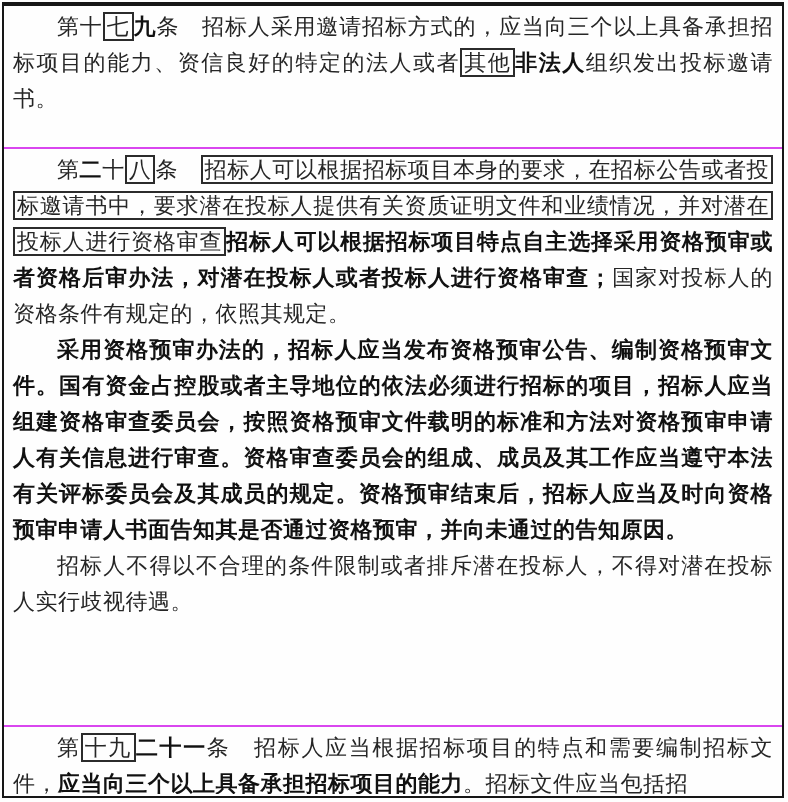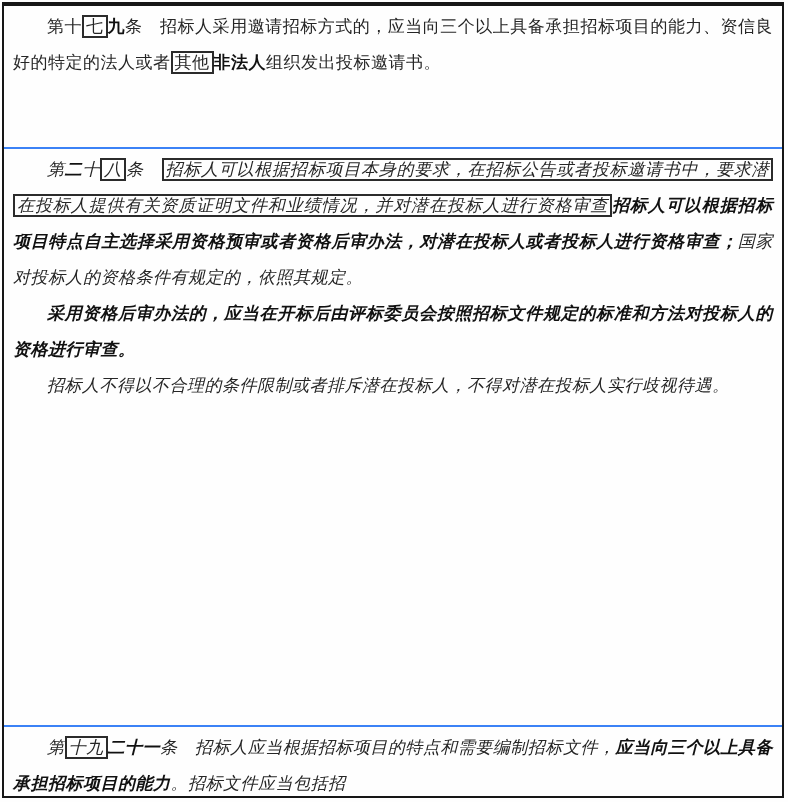--- a/index.html
+++ b/index.html
@@ -27,30 +27,29 @@
     border-top-width: 4px;
     background: #fefefe;
     overflow: hidden;
   }
   .section {
     box-sizing: border-box;
     overflow: hidden;
     padding: 3px 9px 0 9px;
   }
   .section + .section {
-    border-top: 2px solid #3b82f6;
-    font-style: italic;
+    border-top: 2px solid #d946ef;
   }
   .section-1 { height: 141px; }
   .section-2 { height: 578px; }
   .section-3 { height: 69px; }
   .para {
     margin: 0;
     text-indent: 2em;
-    font-size: 17px;
+    font-size: 22px;
     line-height: 36px;
     text-align: justify;
     color: #262626;
     letter-spacing: 0.5px;
   }
   .run-normal {
     font-weight: 400;
   }
   .run-bold {
     font-weight: 700;
@@ -68,21 +67,21 @@
 <body>
 
 <div class="page">
   <div class="doc">
     <div id="sections">
         <div class="section section-1">
           <p class="para"><span class="run-normal">第十</span><span class="run-boxed">七</span><span class="run-bold">九</span><span class="run-normal">条　招标人采用邀请招标方式的，应当向三个以上具备承担招标项目的能力、资信良好的特定的法人或者</span><span class="run-boxed">其他</span><span class="run-bold">非法人</span><span class="run-normal">组织发出投标邀请书。</span></p>
         </div>
         <div class="section section-2">
           <p class="para"><span class="run-normal">第</span><span class="run-bold">二</span><span class="run-normal">十</span><span class="run-boxed">八</span><span class="run-normal">条　</span><span class="run-boxed">招标人可以根据招标项目本身的要求，在招标公告或者投标邀请书中，要求潜在投标人提供有关资质证明文件和业绩情况，并对潜在投标人进行资格审查</span><span class="run-bold">招标人可以根据招标项目特点自主选择采用资格预审或者资格后审办法，对潜在投标人或者投标人进行资格审查；</span><span class="run-normal">国家对投标人的资格条件有规定的，依照其规定。</span></p>
-          <p class="para"><span class="run-bold">采用资格后审办法的，应当在开标后由评标委员会按照招标文件规定的标准和方法对投标人的资格进行审查。</span></p>
+          <p class="para"><span class="run-bold">采用资格预审办法的，招标人应当发布资格预审公告、编制资格预审文件。国有资金占控股或者主导地位的依法必须进行招标的项目，招标人应当组建资格审查委员会，按照资格预审文件载明的标准和方法对资格预审申请人有关信息进行审查。资格审查委员会的组成、成员及其工作应当遵守本法有关评标委员会及其成员的规定。资格预审结束后，招标人应当及时向资格预审申请人书面告知其是否通过资格预审，并向未通过的告知原因。</span></p>
           <p class="para"><span class="run-normal">招标人不得以不合理的条件限制或者排斥潜在投标人，不得对潜在投标人实行歧视待遇。</span></p>
         </div>
         <div class="section section-3">
           <p class="para"><span class="run-normal">第</span><span class="run-boxed">十九</span><span class="run-bold">二十一</span><span class="run-normal">条　招标人应当根据招标项目的特点和需要编制招标文件，</span><span class="run-bold">应当向三个以上具备承担招标项目的能力</span><span class="run-normal">。招标文件应当包括招</span></p>
         </div>
       </div>
   </div>
 </div>
 
 </body></html>

